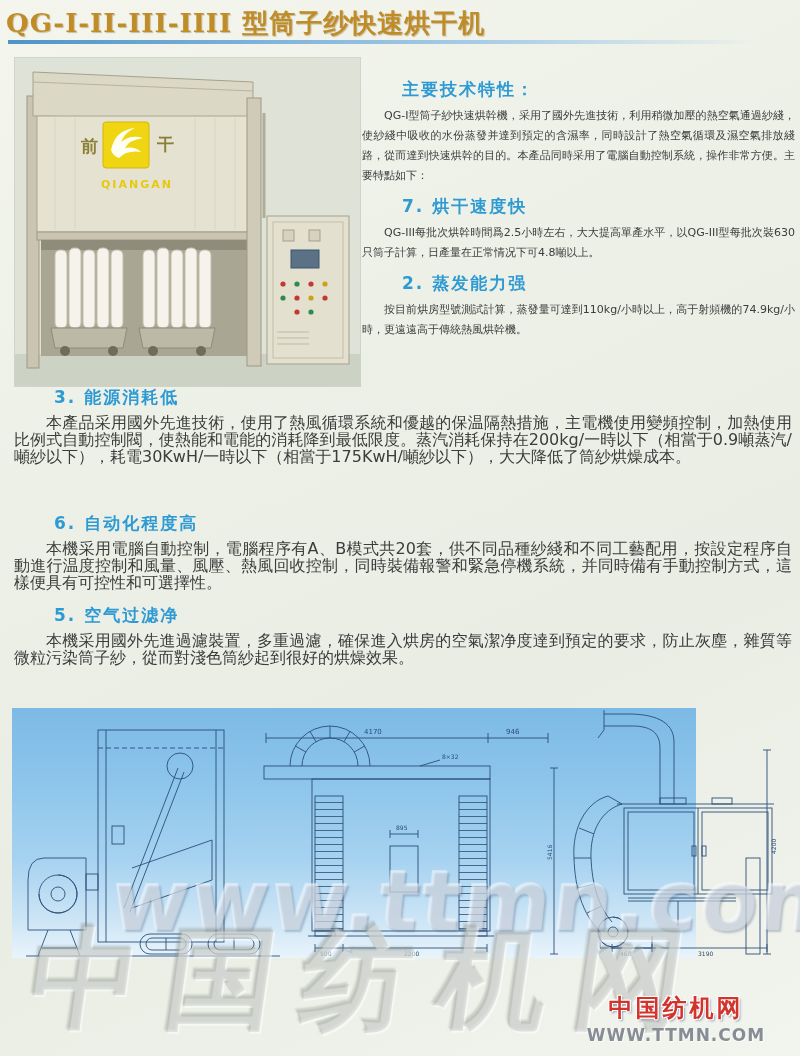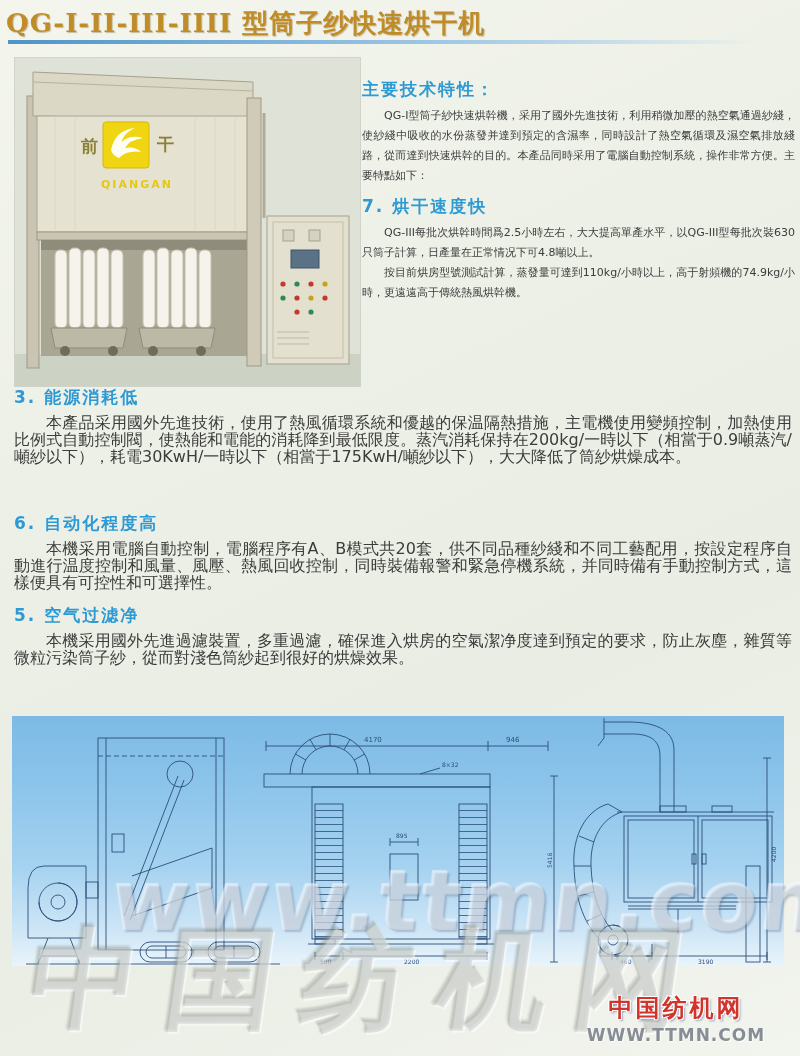--- a/index.html
+++ b/index.html
@@ -18,37 +18,36 @@
     white-space:nowrap;
   }
   .title-rule{
     left:8px;top:40px;width:750px;height:4px;
     background:linear-gradient(90deg,#4e94c8 0%,#7fb4dc 35%,#b3d2e8 70%,rgba(200,224,240,0) 100%);
   }
   
   .photo{left:15px;top:58px;width:345px;height:328px;box-shadow:0 0 0 1px rgba(150,155,140,.35);}
   
   .sec-heading{
-    font-size:17px;font-weight:bold;color:#2e9ad4;letter-spacing:2px;margin:0 0 5px 0;
+    font-size:17px;font-weight:bold;color:#2e9ad4;letter-spacing:2px;margin:0 0 5px 0;padding-left:40px;
   }
   .body-txt{
     font-size:16px;line-height:17px;color:#3c3c3c;text-align:justify;
     text-indent:2em;margin:0;
   }
   .col-right{left:362px;top:78px;width:433px;}
   .col-right .body-txt{font-size:11px;line-height:20px;}
   .col-right .sec-heading{margin-top:9px;}
   .sec-full{left:14px;width:778px;}
   .sec3{top:386px;} .sec4{top:512px;} .sec5{top:604px;}
   .flow-heading{left:14px;top:678px;font-size:17px;font-weight:bold;color:#2e9ad4;letter-spacing:2px;margin-top:40px;}
   
   .diagram{
-    left:12px;top:708px;width:772px;height:250px;
+    left:12px;top:708px;width:684px;height:250px;
     background:linear-gradient(180deg,#7cbae5 0%,#8cc4eb 28%,#a5d2f0 60%,#cde5f6 85%,#e9f4fb 100%);
-    margin-top:8px;
   }
   .diagram svg{display:block;}
   
   .wm{pointer-events:none;white-space:nowrap;font-weight:bold;}
   .wm-url{
     left:112px;top:852px;font-size:84px;letter-spacing:2px;
     color:rgba(236,243,249,.38);transform:skewX(-6deg);
     text-shadow:2px 2px 2px rgba(90,110,135,.35),-1px -1px 1px rgba(255,255,255,.45);
   }
   .wm-cn{
@@ -157,20 +156,21 @@
         </g>
     </g>
   </svg>
 </div>
 
 <div class="abs col-right">
   <div class="sec-heading" style="margin-top:0">主要技术特性：</div>
   <p class="body-txt">QG-I型筒子紗快速烘幹機，采用了國外先進技術，利用稍微加壓的熱空氣通過紗綫，使紗綫中吸收的水份蒸發并達到預定的含濕率，同時設計了熱空氣循環及濕空氣排放綫路，從而達到快速烘幹的目的。本產品同時采用了電腦自動控制系統，操作非常方便。主要特點如下：</p>
   <div class="sec-heading">7. 烘干速度快</div>
   <p class="body-txt">QG-III每批次烘幹時間爲2.5小時左右，大大提高單產水平，以QG-III型每批次裝630只筒子計算，日產量在正常情况下可4.8噸以上。</p>
+  <div class="sec-heading">2. 蒸发能力强</div>
   <p class="body-txt">按目前烘房型號測試計算，蒸發量可達到110kg/小時以上，高于射頻機的74.9kg/小時，更遠遠高于傳統熱風烘幹機。</p>
 </div>
 
 <div class="abs sec-full sec3">
   <div class="sec-heading">3. 能源消耗低</div>
   <p class="body-txt">本產品采用國外先進技術，使用了熱風循環系統和優越的保温隔熱措施，主電機使用變頻控制，加熱使用比例式自動控制閥，使熱能和電能的消耗降到最低限度。蒸汽消耗保持在200kg/一時以下（相當于0.9噸蒸汽/噸紗以下），耗電30KwH/一時以下（相當于175KwH/噸紗以下），大大降低了筒紗烘燥成本。</p>
 </div>
 <div class="abs sec-full sec4">
   <div class="sec-heading">6. 自动化程度高</div>
   <p class="body-txt">本機采用電腦自動控制，電腦程序有A、B模式共20套，供不同品種紗綫和不同工藝配用，按設定程序自動進行温度控制和風量、風壓、熱風回收控制，同時裝備報警和緊急停機系統，并同時備有手動控制方式，這樣便具有可控性和可選擇性。</p>

